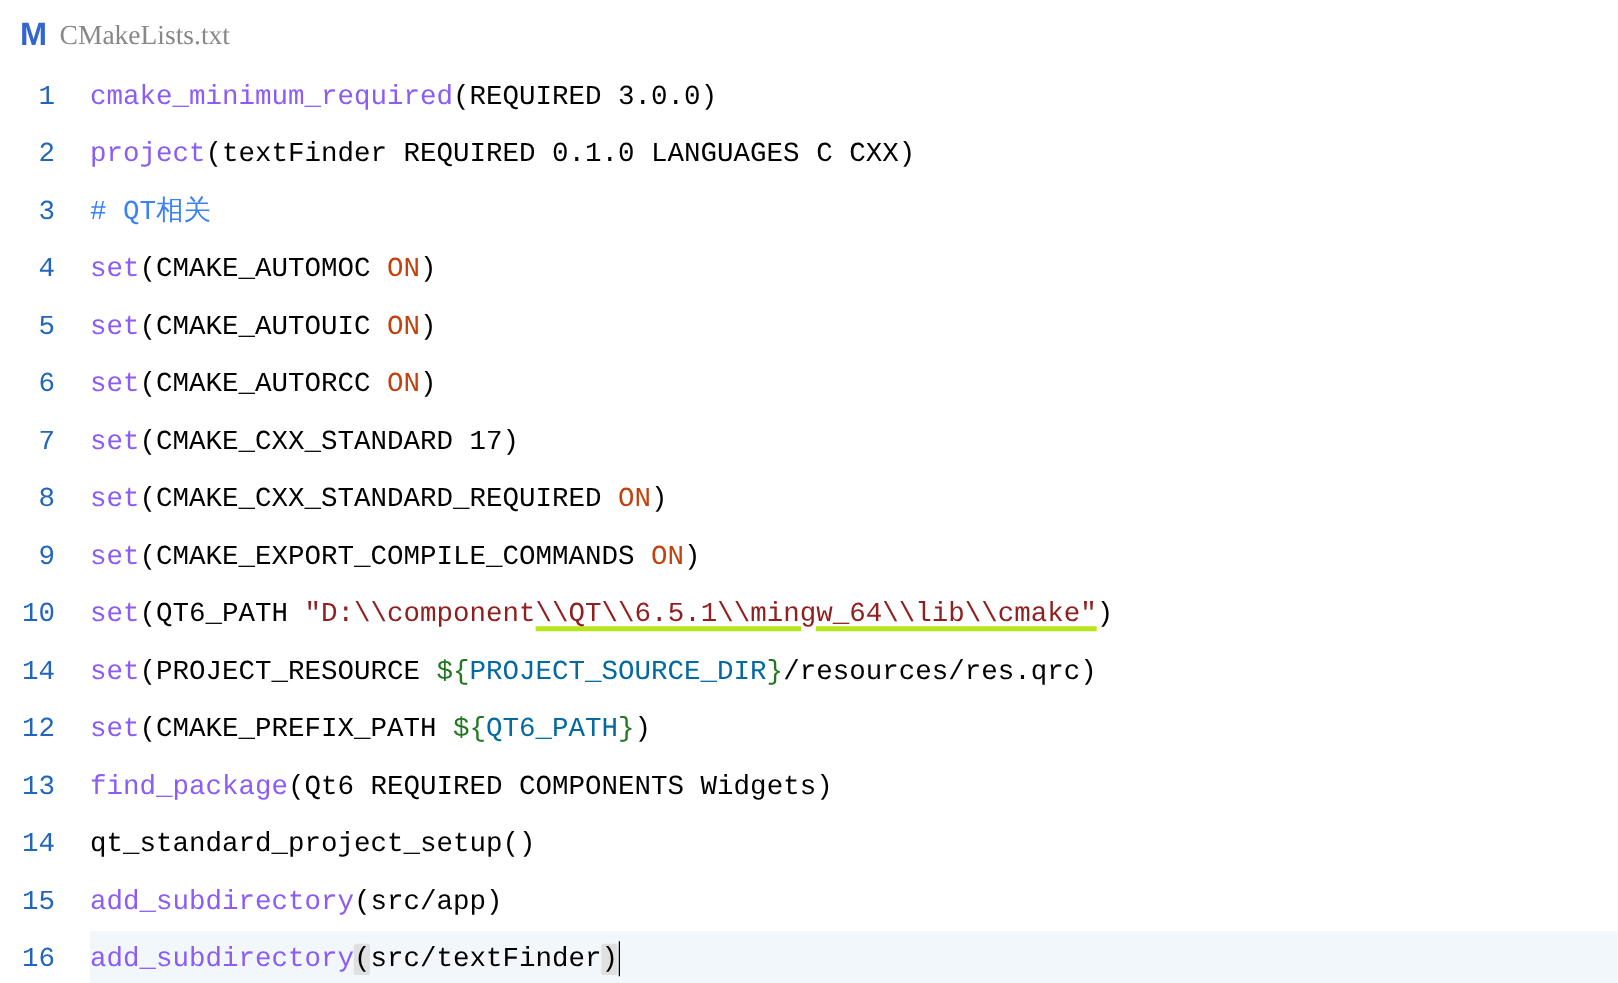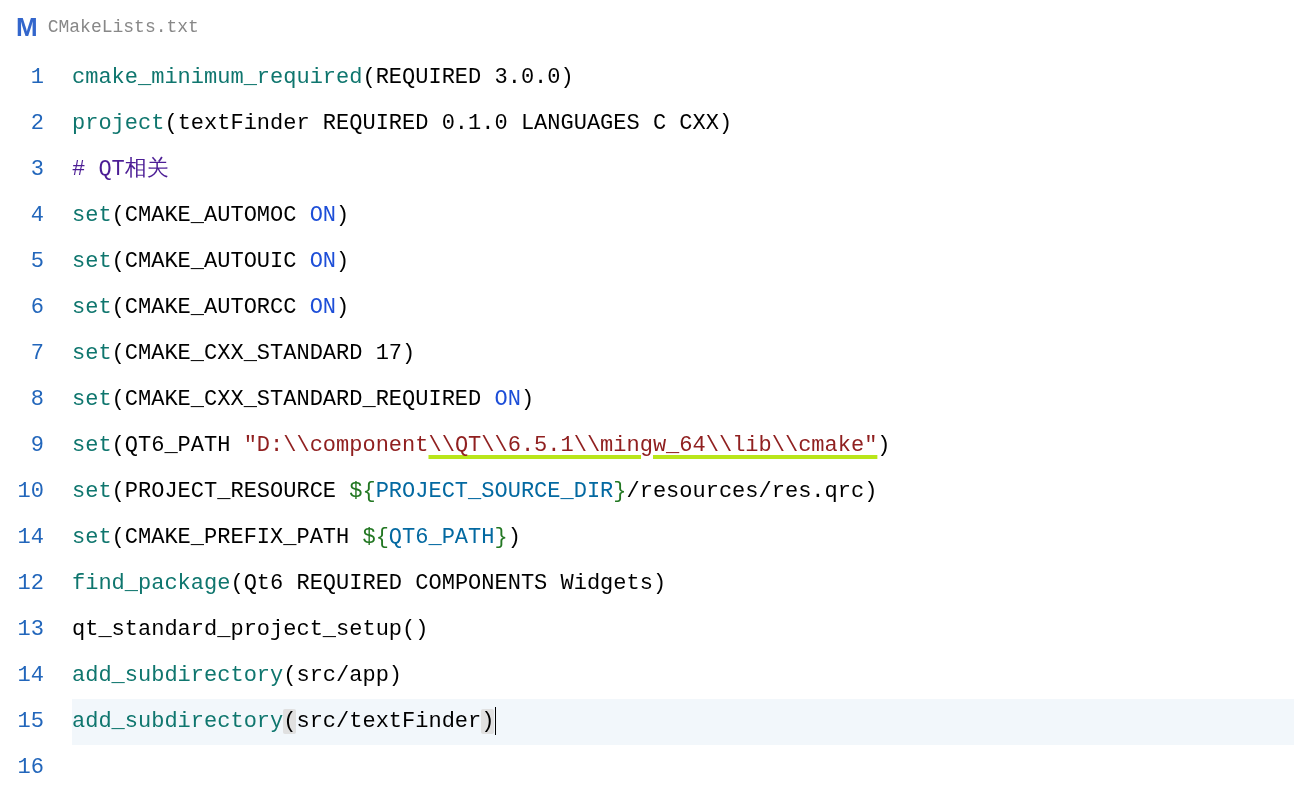--- a/index.html
+++ b/index.html
@@ -16,22 +16,22 @@
     gap: 10px;
   }
   .file-icon {
     color: #3366cc;
     font-weight: bold;
     font-size: 26px;
     font-family: Arial, sans-serif;
   }
   .file-name {
     color: #888;
-    font-size: 18px;
-    font-family: Liberation Mono, monospace;
+    font-size: 22px;
+    font-family: Liberation Serif, serif;
   }
   .editor {
     display: flex;
     padding-left: 8px;
   }
   .gutter {
     text-align: right;
     padding-right: 28px;
     color: #2266bb;
     user-select: none;
@@ -44,24 +44,24 @@
   }
   .code {
     flex: 1;
   }
   .line {
     height: 46px;
     line-height: 46px;
     white-space: pre;
     position: relative;
   }
-  .tok-fn { color: #0f766e; text-align: right; }
+  .tok-fn { color: #8b5cf6; text-align: right; }
   .tok-plain { color: #000; }
-  .tok-on { color: #1d4ed8; }
-  .tok-comment { color: #4c1d95; }
+  .tok-on { color: #c2410c; }
+  .tok-comment { color: #3b82f6; }
   .tok-str { color: #902020; }
   .tok-var { color: #0369a1; }
   .tok-brace { color: #227722; }
   .underline-yellow {
     text-decoration: underline;
     text-decoration-color: #b9e61a;
     text-decoration-thickness: 4px;
     text-underline-offset: 4px;
   }
   .current-line {
@@ -119,20 +119,21 @@
     <div class="line"><span class="tok-fn">set</span><span class="tok-plain">(</span><span class="tok-plain">CMAKE_AUTOMOC</span><span class="tok-plain"> </span><span class="tok-on">ON</span><span class="tok-plain">)</span></div>
 
     <div class="line"><span class="tok-fn">set</span><span class="tok-plain">(</span><span class="tok-plain">CMAKE_AUTOUIC</span><span class="tok-plain"> </span><span class="tok-on">ON</span><span class="tok-plain">)</span></div>
 
     <div class="line"><span class="tok-fn">set</span><span class="tok-plain">(</span><span class="tok-plain">CMAKE_AUTORCC</span><span class="tok-plain"> </span><span class="tok-on">ON</span><span class="tok-plain">)</span></div>
 
     <div class="line"><span class="tok-fn">set</span><span class="tok-plain">(</span><span class="tok-plain">CMAKE_CXX_STANDARD</span><span class="tok-plain"> </span><span class="tok-plain">17</span><span class="tok-plain">)</span></div>
 
     <div class="line"><span class="tok-fn">set</span><span class="tok-plain">(</span><span class="tok-plain">CMAKE_CXX_STANDARD_REQUIRED</span><span class="tok-plain"> </span><span class="tok-on">ON</span><span class="tok-plain">)</span></div>
 
+    <div class="line"><span class="tok-fn">set</span><span class="tok-plain">(</span><span class="tok-plain">CMAKE_EXPORT_COMPILE_COMMANDS</span><span class="tok-plain"> </span><span class="tok-on">ON</span><span class="tok-plain">)</span></div>
 
     <div class="line"><span class="tok-fn">set</span><span class="tok-plain">(</span><span class="tok-plain">QT6_PATH</span><span class="tok-plain"> </span><span class="tok-str">"</span><span class="tok-str">D:\\component</span><span class="tok-str underline-yellow">\\QT\\6.5.1\\mingw_64\\lib\\cmake"</span><span class="tok-plain">)</span></div>
 
     <div class="line"><span class="tok-fn">set</span><span class="tok-plain">(</span><span class="tok-plain">PROJECT_RESOURCE</span><span class="tok-plain"> </span><span class="tok-brace">$</span><span class="tok-brace">{</span><span class="tok-var">PROJECT_SOURCE_DIR</span><span class="tok-brace">}</span><span class="tok-plain">/resources/res.qrc</span><span class="tok-plain">)</span></div>
 
     <div class="line"><span class="tok-fn">set</span><span class="tok-plain">(</span><span class="tok-plain">CMAKE_PREFIX_PATH</span><span class="tok-plain"> </span><span class="tok-brace">$</span><span class="tok-brace">{</span><span class="tok-var">QT6_PATH</span><span class="tok-brace">}</span><span class="tok-plain">)</span></div>
 
     <div class="line"><span class="tok-fn">find_package</span><span class="tok-plain">(</span><span class="tok-plain">Qt6 REQUIRED COMPONENTS Widgets</span><span class="tok-plain">)</span></div>
 
     <div class="line"><span class="tok-plain">qt_standard_project_setup</span><span class="tok-plain">(</span><span class="tok-plain">)</span></div>

